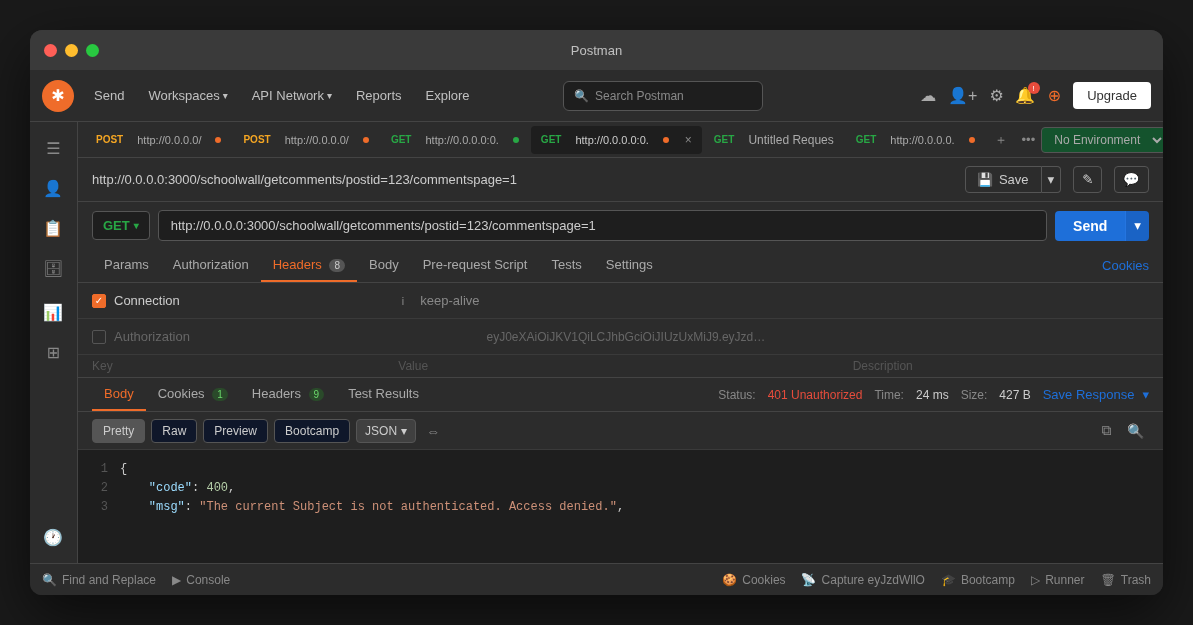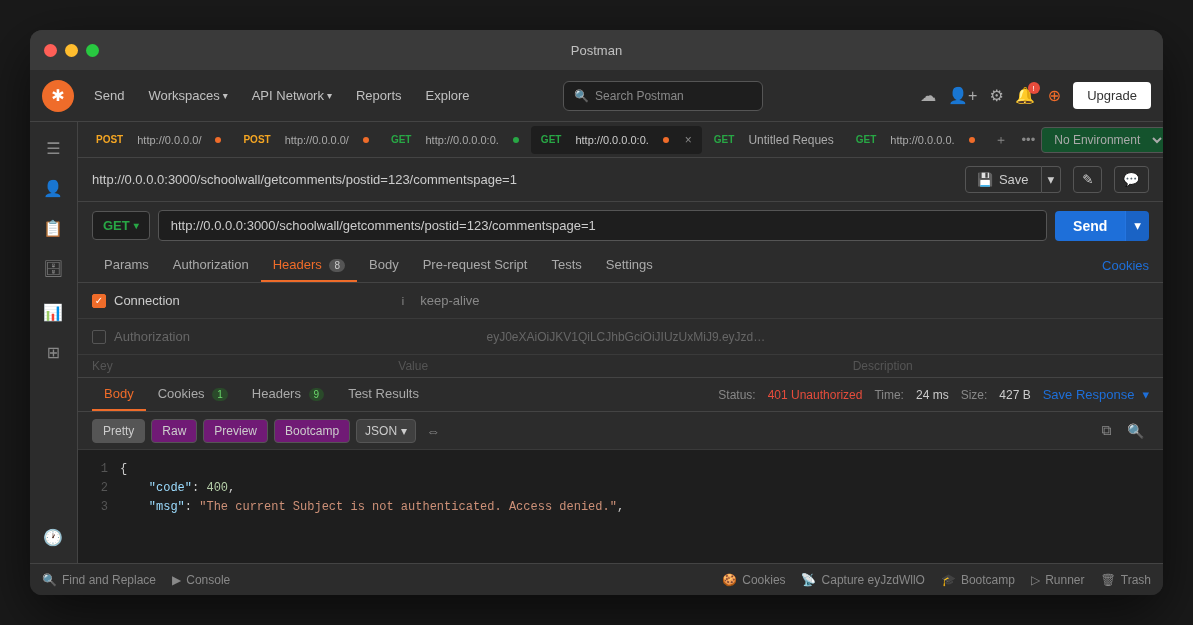--- a/index.html
+++ b/index.html
@@ -66,21 +66,21 @@
     .desc-cell { flex: 1; color: #555; font-size: 12px; padding-left: 10px; }
     .response-section { flex: 1; display: flex; flex-direction: column; overflow: hidden; border-top: 1px solid #444; }
     .response-tabs-bar { display: flex; align-items: center; padding: 0 14px; border-bottom: 1px solid #444; flex-shrink: 0; gap: 0; }
     .resp-tab { padding: 8px 12px; color: #aaa; cursor: pointer; font-size: 13px; border-bottom: 2px solid transparent; }
     .resp-tab.active { color: #ef6c2a; border-bottom: 2px solid #ef6c2a; }
     .resp-tab .badge { background: #2a5c2a; color: #6bd96b; font-size: 10px; padding: 1px 5px; border-radius: 10px; margin-left: 4px; }
     .status-info { margin-left: auto; display: flex; align-items: center; gap: 12px; font-size: 12px; color: #888; }
     .status-401 { color: #e74c3c; }
     .save-response-btn { color: #1e6fd9; cursor: pointer; font-size: 13px; display: flex; align-items: center; gap: 8px; }
     .resp-toolbar { display: flex; align-items: center; padding: 6px 14px; gap: 6px; border-bottom: 1px solid #3a3a3a; flex-shrink: 0; }
-    .resp-format-btn { background: #701a75; border: 1px solid #555; color: #ccc; padding: 4px 10px; border-radius: 4px; font-size: 12px; cursor: pointer; }
+    .resp-format-btn { background: #0f172a; border: 1px solid #555; color: #ccc; padding: 4px 10px; border-radius: 4px; font-size: 12px; cursor: pointer; }
     .resp-format-btn.active { background: #555; }
     .json-selector { background: #404040; border: 1px solid #555; color: #ccc; padding: 4px 8px; border-radius: 4px; font-size: 12px; cursor: pointer; display: flex; align-items: center; gap: 4px; }
     .resp-icon-btn { background: transparent; border: none; color: #888; padding: 4px; cursor: pointer; font-size: 14px; }
     .code-view { flex: 1; background: #1e1e1e; padding: 10px 14px; overflow-y: auto; font-family: 'Courier New', monospace; font-size: 12px; line-height: 1.6; }
     .line { display: flex; gap: 12px; }
     .line-num { color: #555; width: 16px; text-align: right; flex-shrink: 0; }
     .code-text { color: #ccc; }
     .code-key { color: #9cdcfe; }
     .code-num { color: #b5cea8; }
     .code-str { color: #ce9178; }

